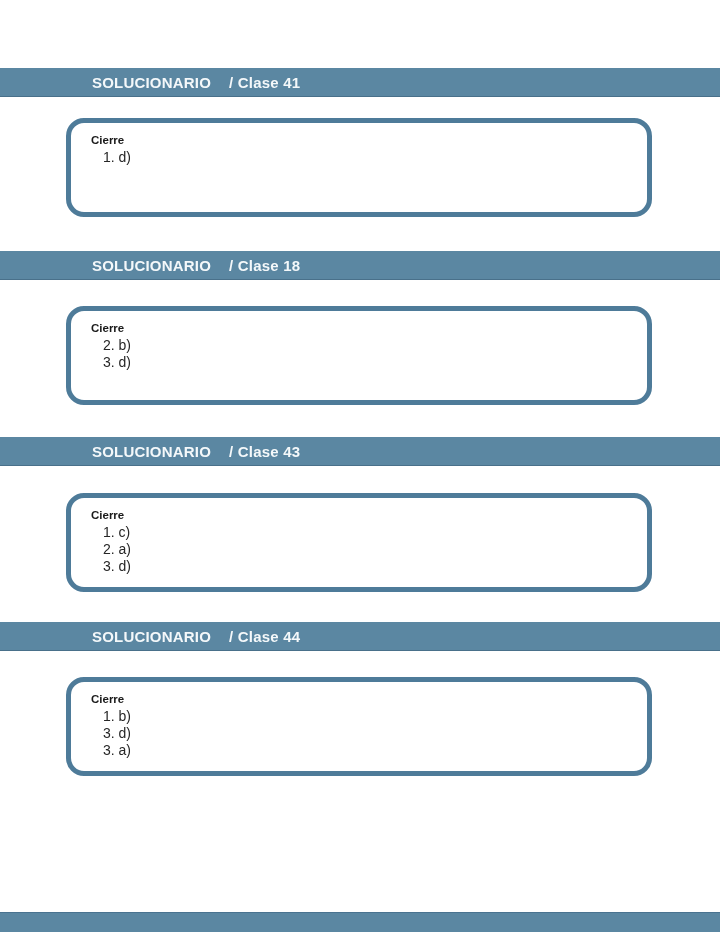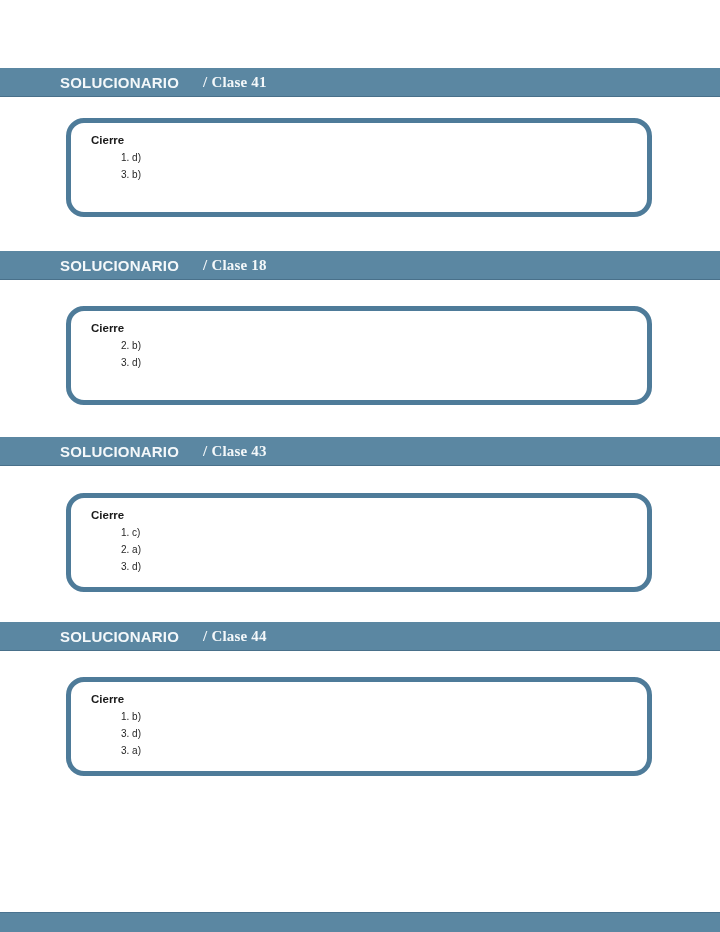--- a/index.html
+++ b/index.html
@@ -18,53 +18,52 @@
   .header-bar {
     position: absolute;
     left: 0;
     width: 720px;
     height: 29px;
     background: #5b87a2;
     border-bottom: 1px solid #49708a;
     box-sizing: border-box;
     display: flex;
     align-items: center;
-    padding-left: 60px;
+    padding-left: 92px;
     color: #f4f8fa;
     font-size: 15px;
     font-weight: bold;
     letter-spacing: 0.2px;
   }
   .header-bar .suffix {
-    margin-left: 24px;
+    margin-left: 18px;
     font-weight: bold;
-    font-family: Liberation Serif, serif;
   }
   .answer-box {
     position: absolute;
     left: 66px;
     width: 586px;
     height: 99px;
     box-sizing: border-box;
     border: 5px solid #4e7b99;
     border-radius: 18px;
     background: #ffffff;
     padding: 9px 14px 0 20px;
     color: #1f1f1f;
   }
   .box-title {
     font-size: 11.5px;
     font-weight: bold;
     line-height: 17px;
     color: #1a1a1a;
   }
   .answer-line {
-    font-size: 10px;
+    font-size: 14px;
     line-height: 17px;
-    margin-left: 30px;
+    margin-left: 12px;
     color: #262626;
   }
   .footer-bar {
     position: absolute;
     left: 0;
     top: 912px;
     width: 720px;
     height: 20px;
     background: #5b87a2;
     border-top: 1px solid #4a7390;
@@ -81,21 +80,20 @@
 
 <div class="page">
 
   <div class="header-bar bar-1">
     <span>SOLUCIONARIO</span>
     <span class="suffix">/ Clase 41</span>
   </div>
   <div class="answer-box box-1">
     <div class="box-title">Cierre</div>
     <div class="answer-line">1. d)</div>
-    <div class="answer-line">3. b)</div>
   </div>
 
   <div class="header-bar bar-2">
     <span>SOLUCIONARIO</span>
     <span class="suffix">/ Clase 18</span>
   </div>
   <div class="answer-box box-2">
     <div class="box-title">Cierre</div>
     <div class="answer-line">2. b)</div>
     <div class="answer-line">3. d)</div>

